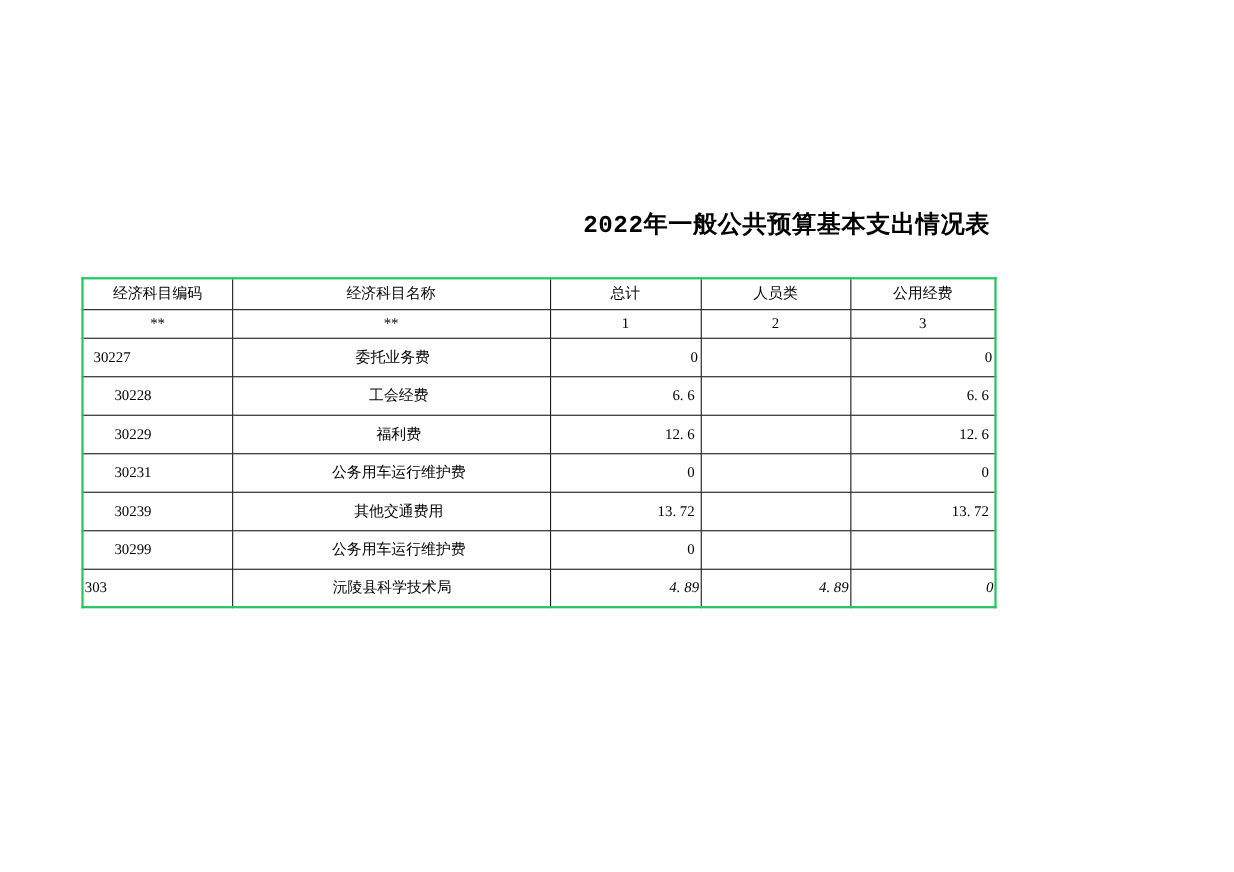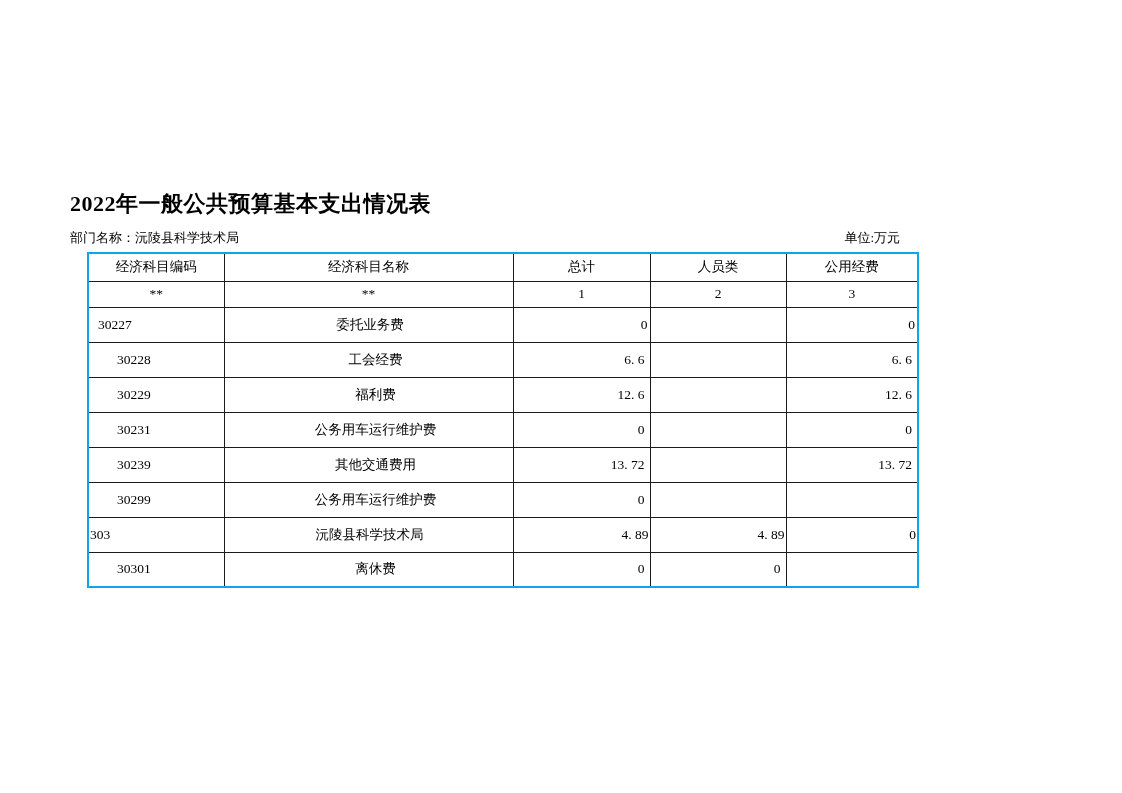--- a/index.html
+++ b/index.html
@@ -17,83 +17,80 @@
     left: 70px;
     top: 0;
     width: 830px;
     height: 793px;
   }
   .doc-title {
     position: absolute;
     top: 189px;
     left: 0;
     width: 100%;
-    text-align: left;
+    text-align: right;
     font-size: 22px;
     font-weight: 700;
     letter-spacing: 0.5px;
     white-space: nowrap;
+    font-family: Liberation Mono, monospace;
   }
   .meta {
     position: absolute;
     top: 229px;
     left: 0;
     width: 100%;
     display: flex;
     justify-content: space-between;
     align-items: baseline;
     font-size: 13px;
   }
   table.budget {
     position: absolute;
     top: 252px;
-    left: 17px;
+    left: 4px;
     width: 830px;
     border-collapse: collapse;
     table-layout: fixed;
-    border: 2px solid #0ea5e9;
+    border: 2px solid #22c55e;
   }
   table.budget th,
   table.budget td {
     border: 1.5px solid #1b1b1b;
     font-size: 13.5px;
     font-weight: 400;
     padding: 0;
     overflow: hidden;
     white-space: nowrap;
     vertical-align: middle;
   }
   thead tr.h1 { height: 28px; }
   thead tr.h2 { height: 26px; }
   tbody tr    { height: 35px; }
   table.budget th { text-align: center; }
   .cell-code { text-align: left; }
   .cell-name { text-align: center; }
   .cell-num  { text-align: right; }
   tr.ind0 .cell-code { padding-left: 1px; }
   tr.ind0 .cell-name { padding-left: 2px; }
-  tr.ind0 .cell-num  { padding-right: 1px; }
+  tr.ind0 .cell-num  { padding-right: 1px; font-style: italic; }
   tr.ind1 .cell-code { padding-left: 9px; }
   tr.ind1 .cell-name { padding-left: 3px; }
   tr.ind1 .cell-num  { padding-right: 2px; }
   tr.ind2 .cell-code { padding-left: 28px; }
   tr.ind2 .cell-name { padding-left: 14px; margin-left: 24px; }
   tr.ind2 .cell-num  { padding-right: 5px; margin-left: 26px; }
 </style>
 </head>
 <body>
 
 <div class="sheet">
 
   <div class="doc-title">2022年一般公共预算基本支出情况表</div>
 
-  <div class="meta">
-    <span>部门名称：沅陵县科学技术局</span>
-    <span>单位:万元</span>
-  </div>
 
   <table class="budget">
     <colgroup>
       <col style="width:136px">
       <col style="width:289px">
       <col style="width:137px">
       <col style="width:136px">
       <col style="width:132px">
     </colgroup>
     <thead>
@@ -155,23 +152,16 @@
           <td class="cell-num"></td>
           <td class="cell-num"></td>
         </tr>
         <tr class="ind0">
           <td class="cell-code">303</td>
           <td class="cell-name">沅陵县科学技术局</td>
           <td class="cell-num">4. 89</td>
           <td class="cell-num">4. 89</td>
           <td class="cell-num">0</td>
         </tr>
-        <tr class="ind2">
-          <td class="cell-code">30301</td>
-          <td class="cell-name">离休费</td>
-          <td class="cell-num">0</td>
-          <td class="cell-num">0</td>
-          <td class="cell-num"></td>
-        </tr>
       </tbody>
   </table>
 
 </div>
 
 </body></html>

